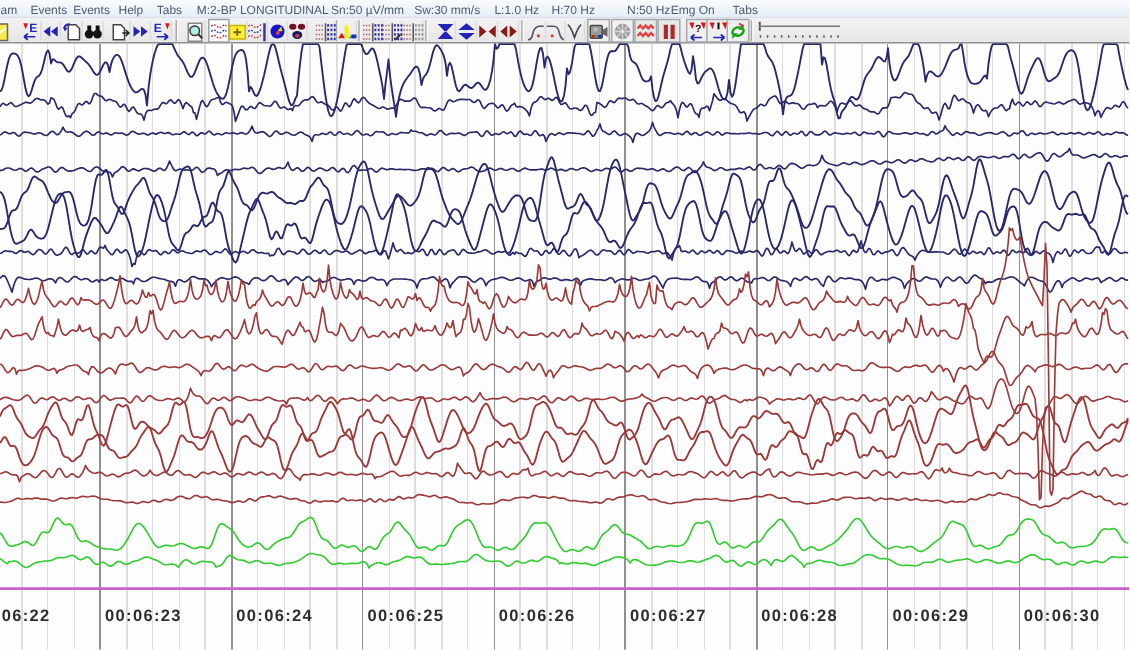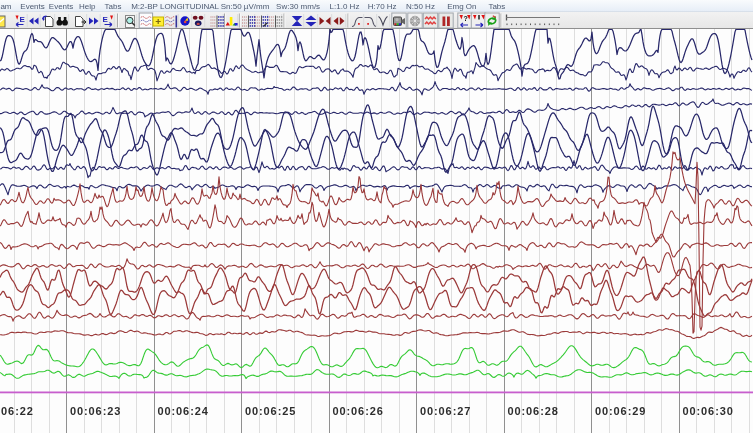--- a/index.html
+++ b/index.html
@@ -40,21 +40,21 @@
       <span class="mi" style="left:0.4px">am</span>
 <span class="mi" style="left:20.3px">Events</span>
 <span class="mi" style="left:48.8px">Events</span>
 <span class="mi" style="left:79.0px">Help</span>
 <span class="mi" style="left:104.5px">Tabs</span>
 <span class="mi" style="left:131.2px">M:2-BP LONGITUDINAL</span>
 <span class="mi" style="left:220.7px">Sn:50 µV/mm</span>
 <span class="mi" style="left:276.1px">Sw:30 mm/s</span>
 <span class="mi" style="left:329.6px">L:1.0 Hz</span>
 <span class="mi" style="left:367.7px">H:70 Hz</span>
-<span class="mi" style="left:406px">N:50 Hz</span>
+<span class="mi" style="left:418px">N:50 Hz</span>
 <span class="mi" style="left:447.2px">Emg On</span>
 <span class="mi" style="left:488.4px">Tabs</span>
     </div>
 <div id="toolbar"></div>
 <svg width="753" height="17" style="position:absolute;left:0;top:11.5">
       <path d="M27.2 2V15" stroke="#dadcde" stroke-width="1"></path>
       <path d="M40.2 2V15" stroke="#dadcde" stroke-width="1"></path>
       <path d="M54.7 2V15" stroke="#dadcde" stroke-width="1"></path>
       <path d="M68.7 2V15" stroke="#dadcde" stroke-width="1"></path>
       <path d="M86.7 2V15" stroke="#dadcde" stroke-width="1"></path>

